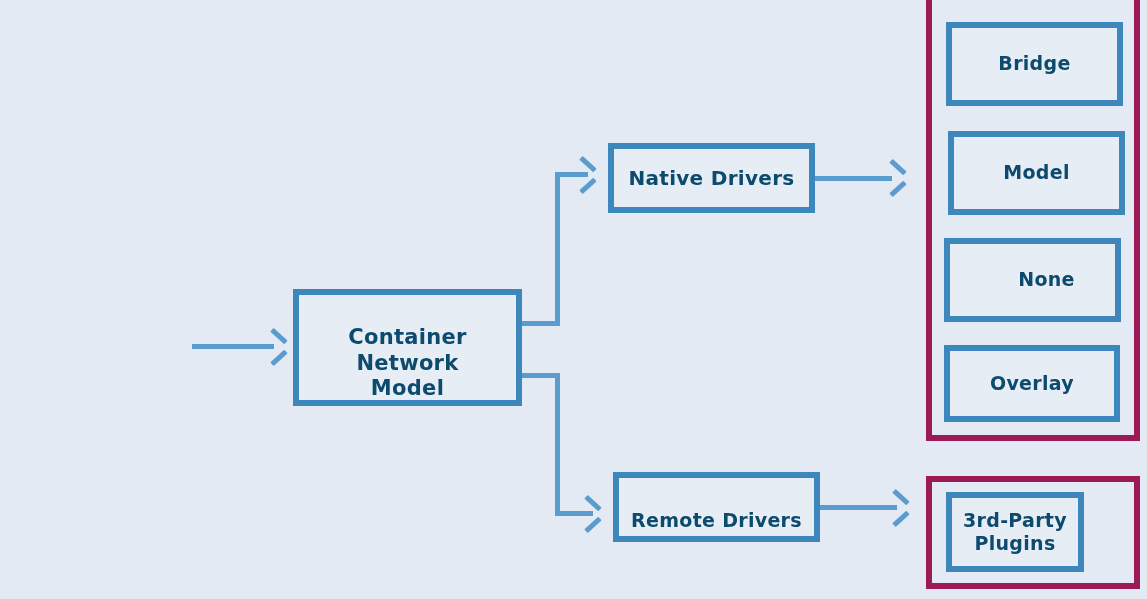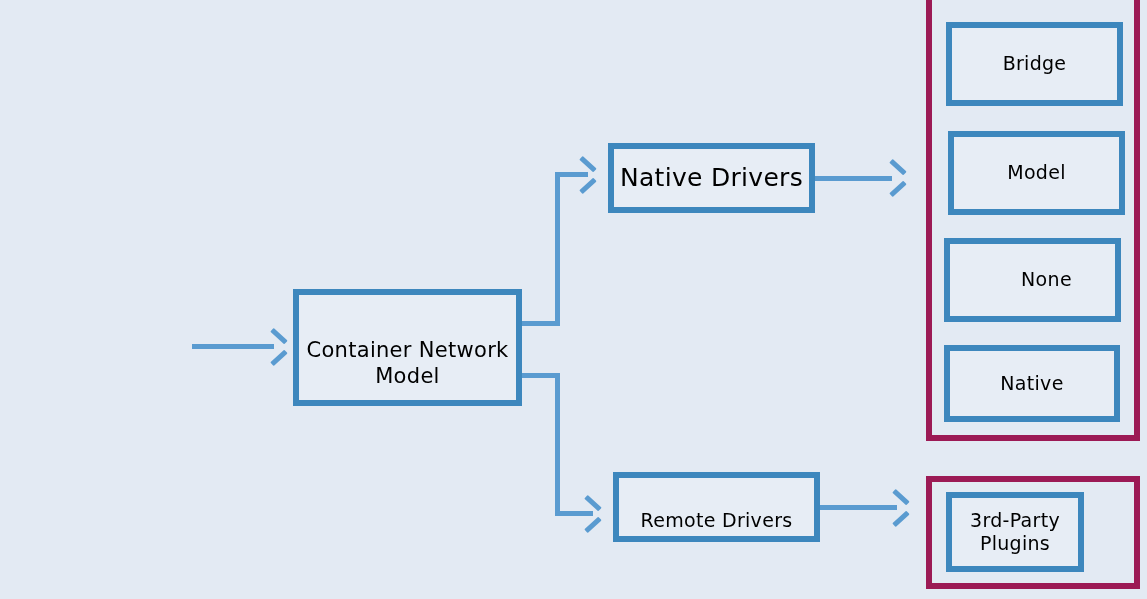--- a/index.html
+++ b/index.html
@@ -25,43 +25,43 @@
     box-sizing: border-box;
     border: 6px solid #3d87bd;
     background: #e7edf5;
     display: flex;
     align-items: center;
     justify-content: center;
     text-align: center;
   }
   .node .label {
     font-family: "DejaVu Sans", sans-serif;
-    font-weight: normal;
-    color: #000000;
+    font-weight: bold;
+    color: #0c4a6e;
     letter-spacing: 0.3px;
     line-height: 1.22;
     white-space: pre-line;
     -webkit-font-smoothing: antialiased;
   }
 
   
   #node-docker        { left: 12px;  top: 313px; width: 180px; height: 70px; }
   #node-cnm           { left: 293px; top: 289px; width: 229px; height: 117px; }
   #node-native        { left: 608px; top: 143px; width: 207px; height: 70px; }
   #node-remote        { left: 613px; top: 472px; width: 207px; height: 70px; }
 
   #node-bridge        { left: 946px; top: 22px;  width: 177px; height: 84px; }
   #node-host          { left: 948px; top: 131px; width: 177px; height: 84px; }
   #node-none          { left: 944px; top: 238px; width: 177px; height: 84px; padding-left: 28px; }
   #node-overlay       { left: 944px; top: 345px; width: 176px; height: 77px; }
   #node-plugins       { left: 946px; top: 492px; width: 138px; height: 80px; }
 
   #node-docker  .label { font-size: 19px; }
   #node-cnm     .label { font-size: 21px; margin-top: 32px; }
-  #node-native  .label { font-size: 25px; }
+  #node-native  .label { font-size: 20px; }
   #node-remote  .label { font-size: 19px; margin-top: 28px; }
   #node-bridge  .label,
   #node-host    .label,
   #node-none    .label,
   #node-overlay .label { font-size: 19px; }
   #node-plugins .label { font-size: 19px; }
 
   
   .group-frame {
     position: absolute;
@@ -170,21 +170,21 @@
 
   <div class="node" id="node-host">
     <span class="label">Model</span>
   </div>
 
   <div class="node" id="node-none">
     <span class="label">None</span>
   </div>
 
   <div class="node" id="node-overlay">
-    <span class="label">Native</span>
+    <span class="label">Overlay</span>
   </div>
 
   <div class="node" id="node-plugins">
     <span class="label">3rd-Party
 Plugins</span>
   </div>
 
 </div>
 
 </body></html>

